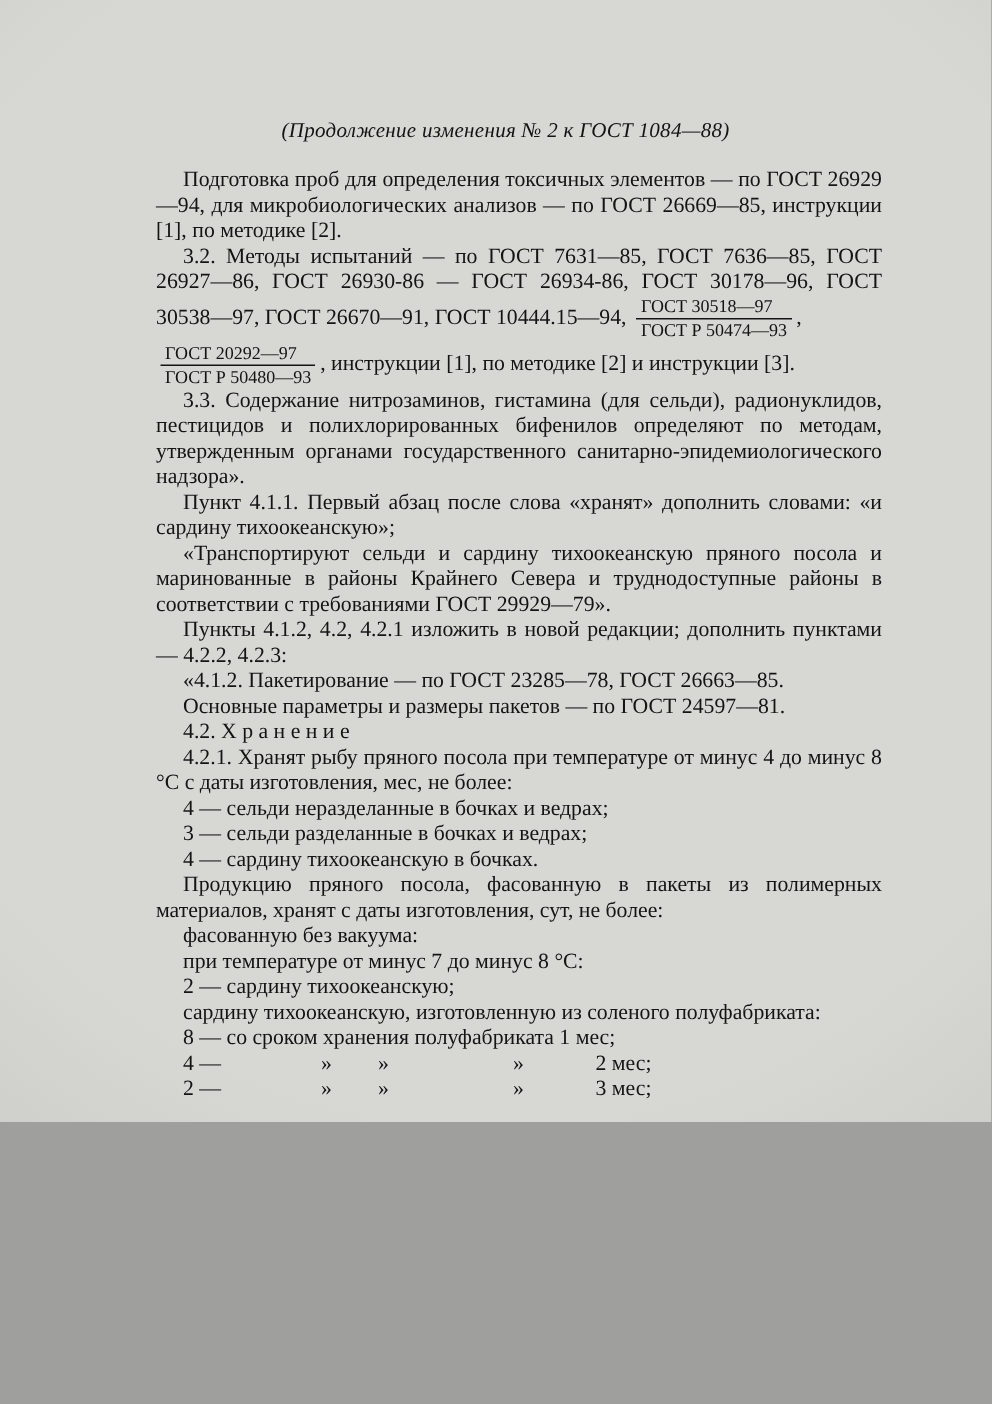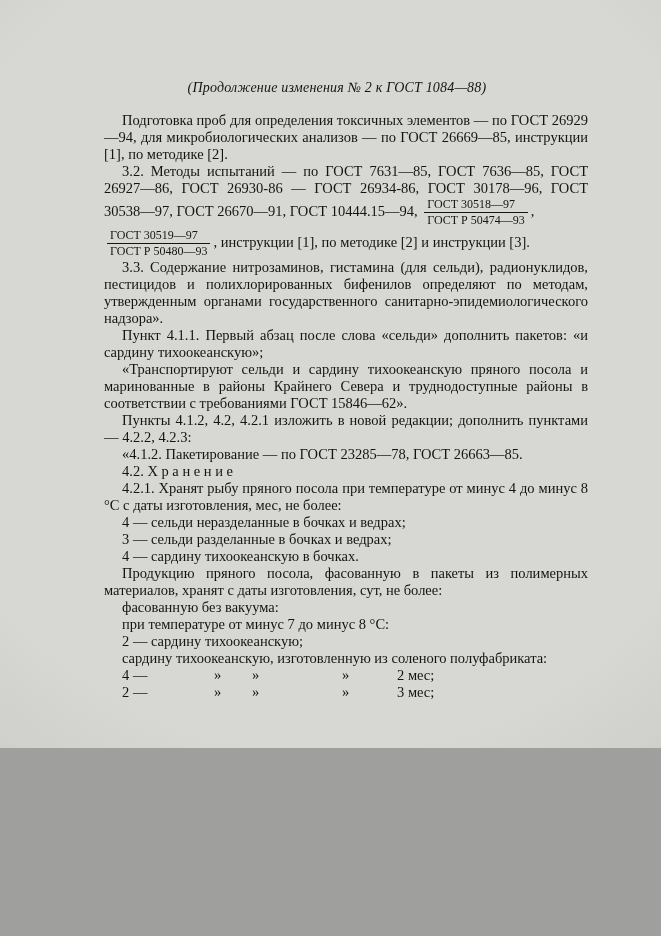--- a/index.html
+++ b/index.html
@@ -80,53 +80,55 @@
 
   <div class="header">(Продолжение изменения № 2 к ГОСТ 1084—88)</div>
 
   <div class="content">
 
     <p class="para">Подготовка проб для определения токсичных элементов — по ГОСТ 26929—94, для микробиологических анализов — по ГОСТ 26669—85, инструкции [1], по методике [2].</p>
 
     <p class="para"><span>3.2. Методы испытаний — по ГОСТ 7631—85, ГОСТ 7636—85, ГОСТ 26927—86, ГОСТ 26930-86 — ГОСТ 26934-86, ГОСТ 30178—96, ГОСТ 30538—97, ГОСТ 26670—91, ГОСТ 10444.15—94,</span>
       <span class="frac"><span class="frac-top">ГОСТ 30518—97</span><span class="frac-bottom">ГОСТ Р 50474—93</span></span><span>,</span></p>
 
-    <p class="para no-indent"><span class="frac"><span class="frac-top">ГОСТ 30519—97</span><span class="frac-bottom">ГОСТ Р 50480—93</span></span><span>, инструкции [1], по методике [2] и инструкции [3].</span></p>
+    <p class="para no-indent"><span class="frac"><span class="frac-top">ГОСТ 20292—97</span><span class="frac-bottom">ГОСТ Р 50480—93</span></span><span>, инструкции [1], по методике [2] и инструкции [3].</span></p>
 
     <p class="para">3.3. Содержание нитрозаминов, гистамина (для сельди), радионуклидов, пестицидов и полихлорированных бифенилов определяют по методам, утвержденным органами государственного санитарно-эпидемиологического надзора».</p>
 
-    <p class="para">Пункт 4.1.1. Первый абзац после слова «сельди» дополнить пакетов: «и сардину тихоокеанскую»;</p>
+    <p class="para">Пункт 4.1.1. Первый абзац после слова «хранят» дополнить словами: «и сардину тихоокеанскую»;</p>
 
 
 
-    <p class="para">«Транспортируют сельди и сардину тихоокеанскую пряного посола и маринованные в районы Крайнего Севера и труднодоступные районы в соответствии с требованиями ГОСТ 15846—62».</p>
+    <p class="para">«Транспортируют сельди и сардину тихоокеанскую пряного посола и маринованные в районы Крайнего Севера и труднодоступные районы в соответствии с требованиями ГОСТ 29929—79».</p>
 
     <p class="para">Пункты 4.1.2, 4.2, 4.2.1 изложить в новой редакции; дополнить пунктами — 4.2.2, 4.2.3:</p>
 
     <p class="para">«4.1.2. Пакетирование — по ГОСТ 23285—78, ГОСТ 26663—85.</p>
 
+    <p class="para">Основные параметры и размеры пакетов — по ГОСТ 24597—81.</p>
 
     <p class="para">4.2. Х р а н е н и е</p>
 
     <p class="para">4.2.1. Хранят рыбу пряного посола при температуре от минус 4 до минус 8 °С с даты изготовления, мес, не более:</p>
 
     <p class="para">4 — сельди неразделанные в бочках и ведрах;</p>
     <p class="para">3 — сельди разделанные в бочках и ведрах;</p>
     <p class="para">4 — сардину тихоокеанскую в бочках.</p>
 
     <p class="para">Продукцию пряного посола, фасованную в пакеты из полимерных материалов, хранят с даты изготовления, сут, не более:</p>
 
     <p class="para">фасованную без вакуума:</p>
 
     <p class="para">при температуре от минус 7 до минус 8 °С:</p>
 
     <p class="para">2 — сардину тихоокеанскую;</p>
 
     <p class="para">сардину тихоокеанскую, изготовленную из соленого полуфабриката:</p>
 
+    <p class="para">8 — со сроком хранения полуфабриката 1 мес;</p>
 
     <p class="para ditto"><span class="d-prefix">4 —</span><span class="d-mark">»</span><span class="d-mark m2">»</span><span class="d-mark m3">»</span><span class="d-value">2 мес;</span></p>
 
     <p class="para ditto"><span class="d-prefix">2 —</span><span class="d-mark">»</span><span class="d-mark m2">»</span><span class="d-mark m3">»</span><span class="d-value">3 мес;</span></p>
 
   </div>
 
   <div class="footer-note">(Продолжение см. с. 14)</div>
 
   <div class="page-number">13</div>

